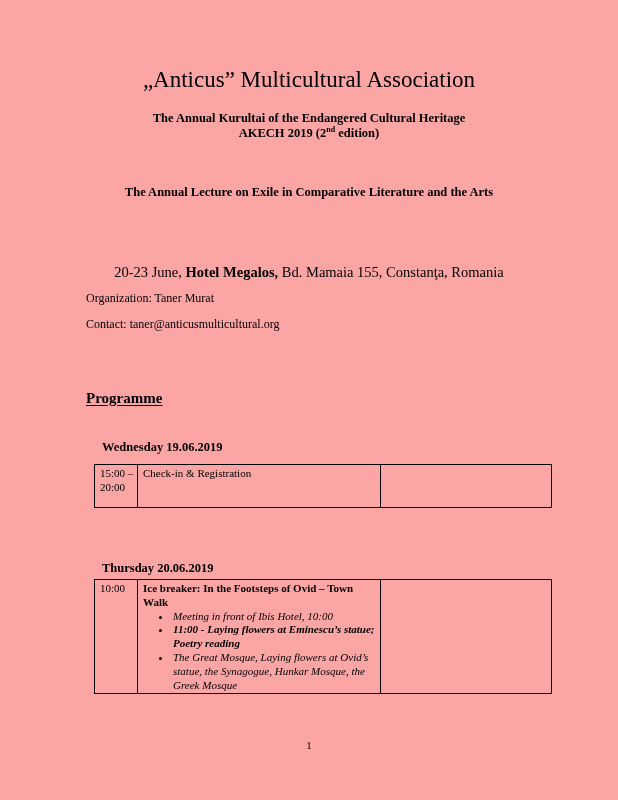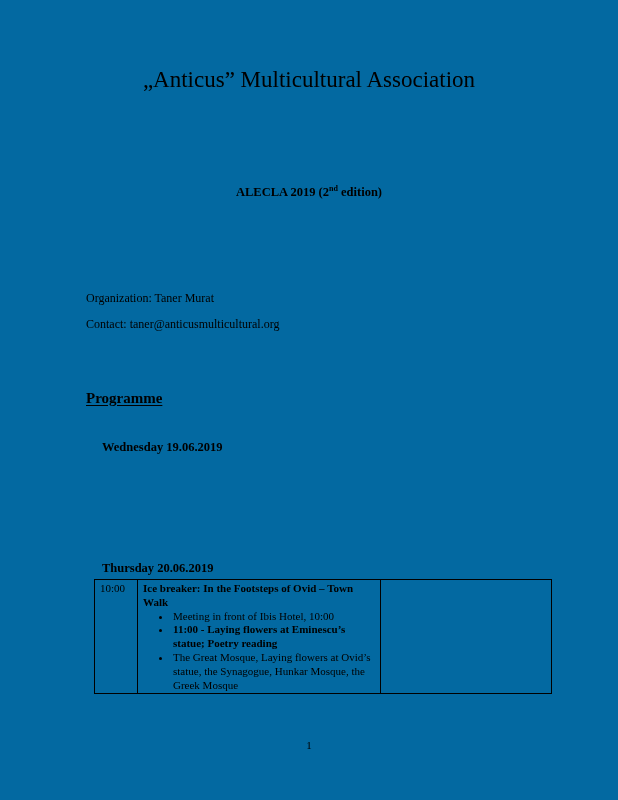--- a/index.html
+++ b/index.html
@@ -12,21 +12,21 @@
     height: 800px;
     overflow: hidden;
     position: relative;
     font-family: "Liberation Serif", serif;
     color: #000000;
   }
   .page {
     position: relative;
     width: 618px;
     height: 800px;
-    background: #0369a1;
+    background: #fca5a5;
   }
   .abs { position: absolute; }
   .center { left: 0; width: 618px; text-align: center; }
   .left-col { left: 86px; }
   .b { font-weight: bold; }
 
   .doc-title {
     top: 66px;
     font-size: 23px;
     line-height: 28px;
@@ -84,49 +84,70 @@
   col.c-time  { width: 43px; }
   col.c-act   { width: 243px; }
   col.c-notes { width: 171px; }
   ul.bullets {
     margin: 0;
     padding: 0 0 0 29px;
     list-style: disc;
   }
   ul.bullets li {
     padding-left: 1px;
+    font-style: italic;
   }
   .pagenum {
     top: 739px;
     font-size: 11px;
   }
 </style>
 </head>
 <body>
 
 <div class="page">
 
   <div class="abs center doc-title">„Anticus” Multicultural Association</div>
 
   <div class="abs center subtitle" style="top:111px">
+    <div class="b">The Annual Kurultai of the Endangered Cultural Heritage</div>
+    <div class="b"><span>AKECH 2019 (2</span><sup>nd</sup><span> edition)</span></div>
   </div>
 
   <div class="abs center subtitle" style="top:185px">
-    <div class="b"><span>ALECLA 2019 (2</span><sup>nd</sup><span> edition)</span></div>
+    <div class="b">The Annual Lecture on Exile in Comparative Literature and the Arts</div>
   </div>
 
+  <div class="abs center venue"><span>20-23 June, </span><span class="b">Hotel Megalos,</span><span> Bd. Mamaia 155, Constanţa, Romania</span></div>
 
   <div class="abs left-col meta" style="top:291px">Organization: Taner Murat</div>
 
   <div class="abs left-col meta" style="top:317px">Contact: taner@anticusmulticultural.org</div>
 
   <div class="abs left-col programme">Programme</div>
 
   <div class="abs left-col day" style="top:440px">Wednesday 19.06.2019</div>
 
+  <table class="abs sched" style="top:464px">
+    <colgroup>
+        <col class="c-time">
+        <col class="c-act">
+        <col class="c-notes">
+      </colgroup>
+    <tbody>
+        <tr style="height:43px">
+      <td class="time">
+        <div>15:00 –</div>
+        <div>20:00</div>
+      </td>
+      <td class="act">Check-in &amp; Registration</td>
+      <td class="notes"></td>
+    </tr>
+  </tbody>
+    </table>
 
   <div class="abs left-col day" style="top:561px">Thursday 20.06.2019</div>
 
   <table class="abs sched" style="top:579px">
     <colgroup>
         <col class="c-time">
         <col class="c-act">
         <col class="c-notes">
       </colgroup>
     <tbody>

